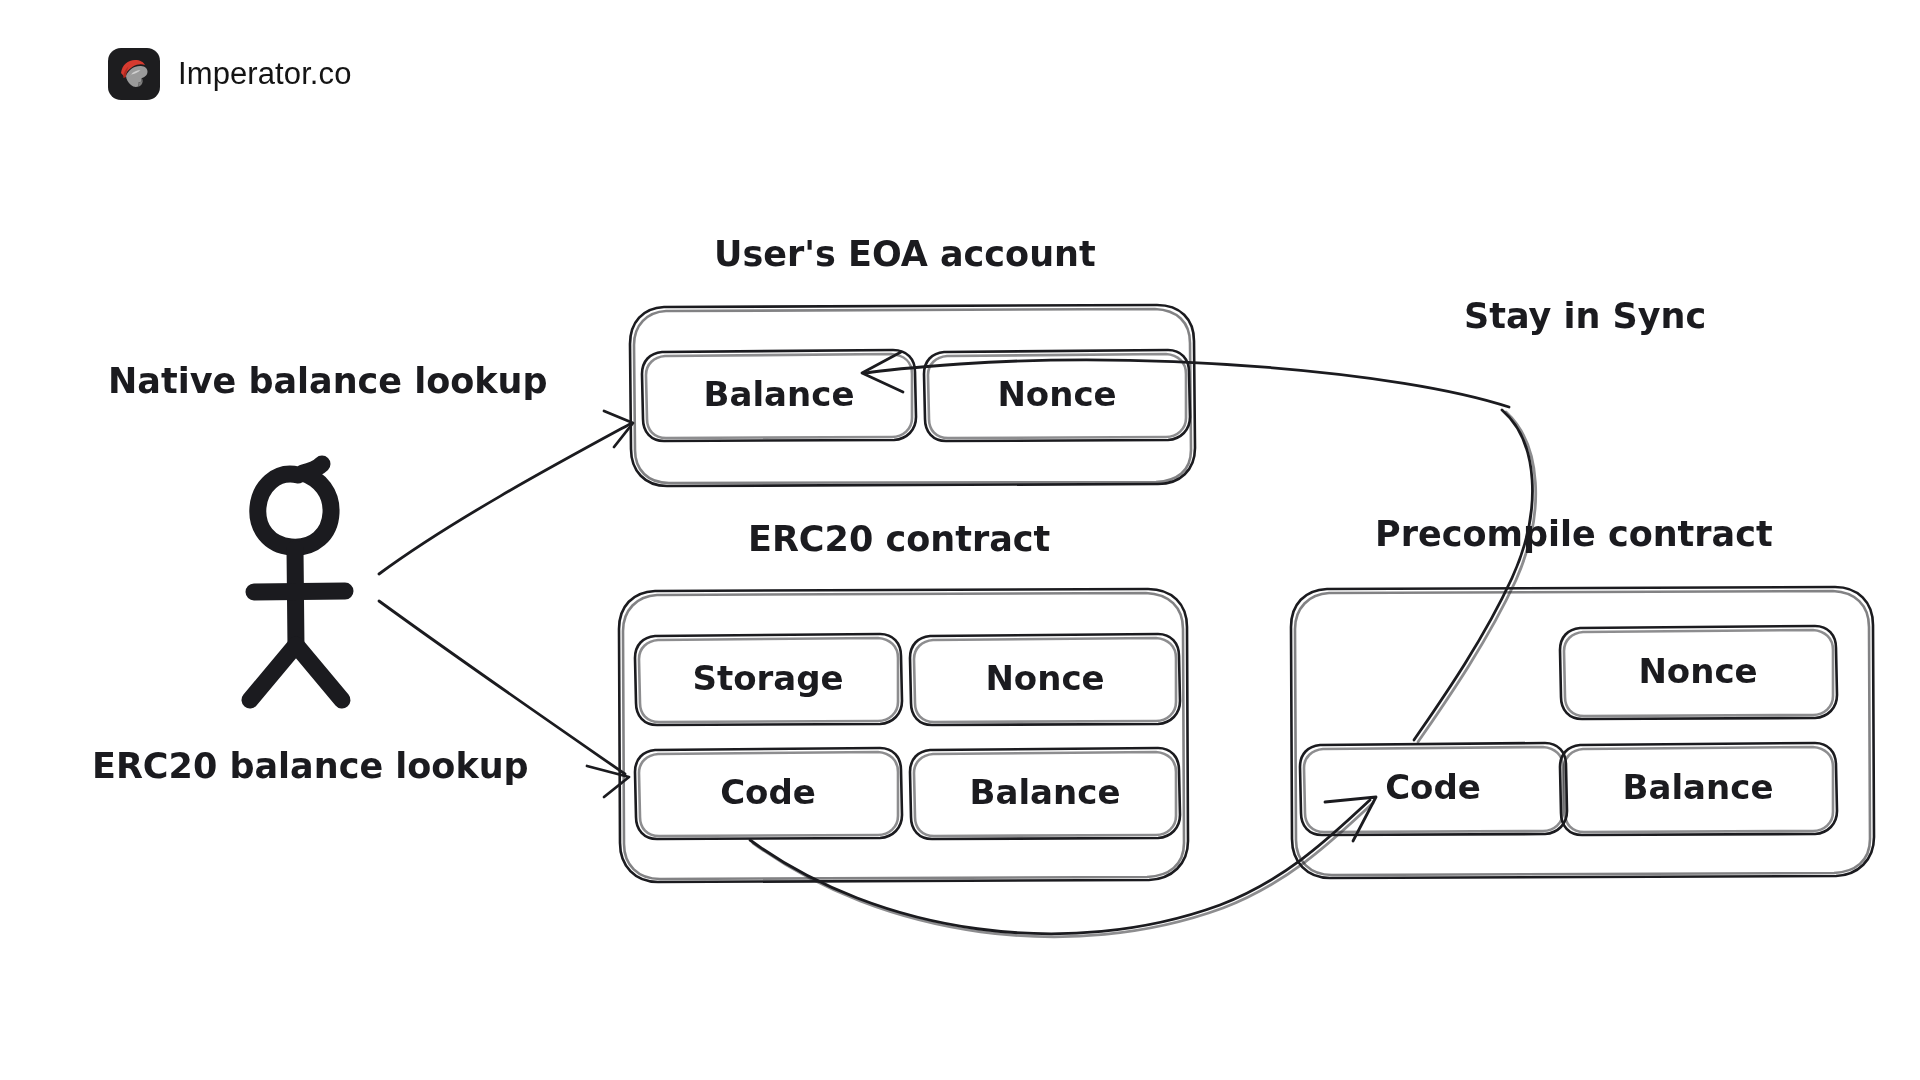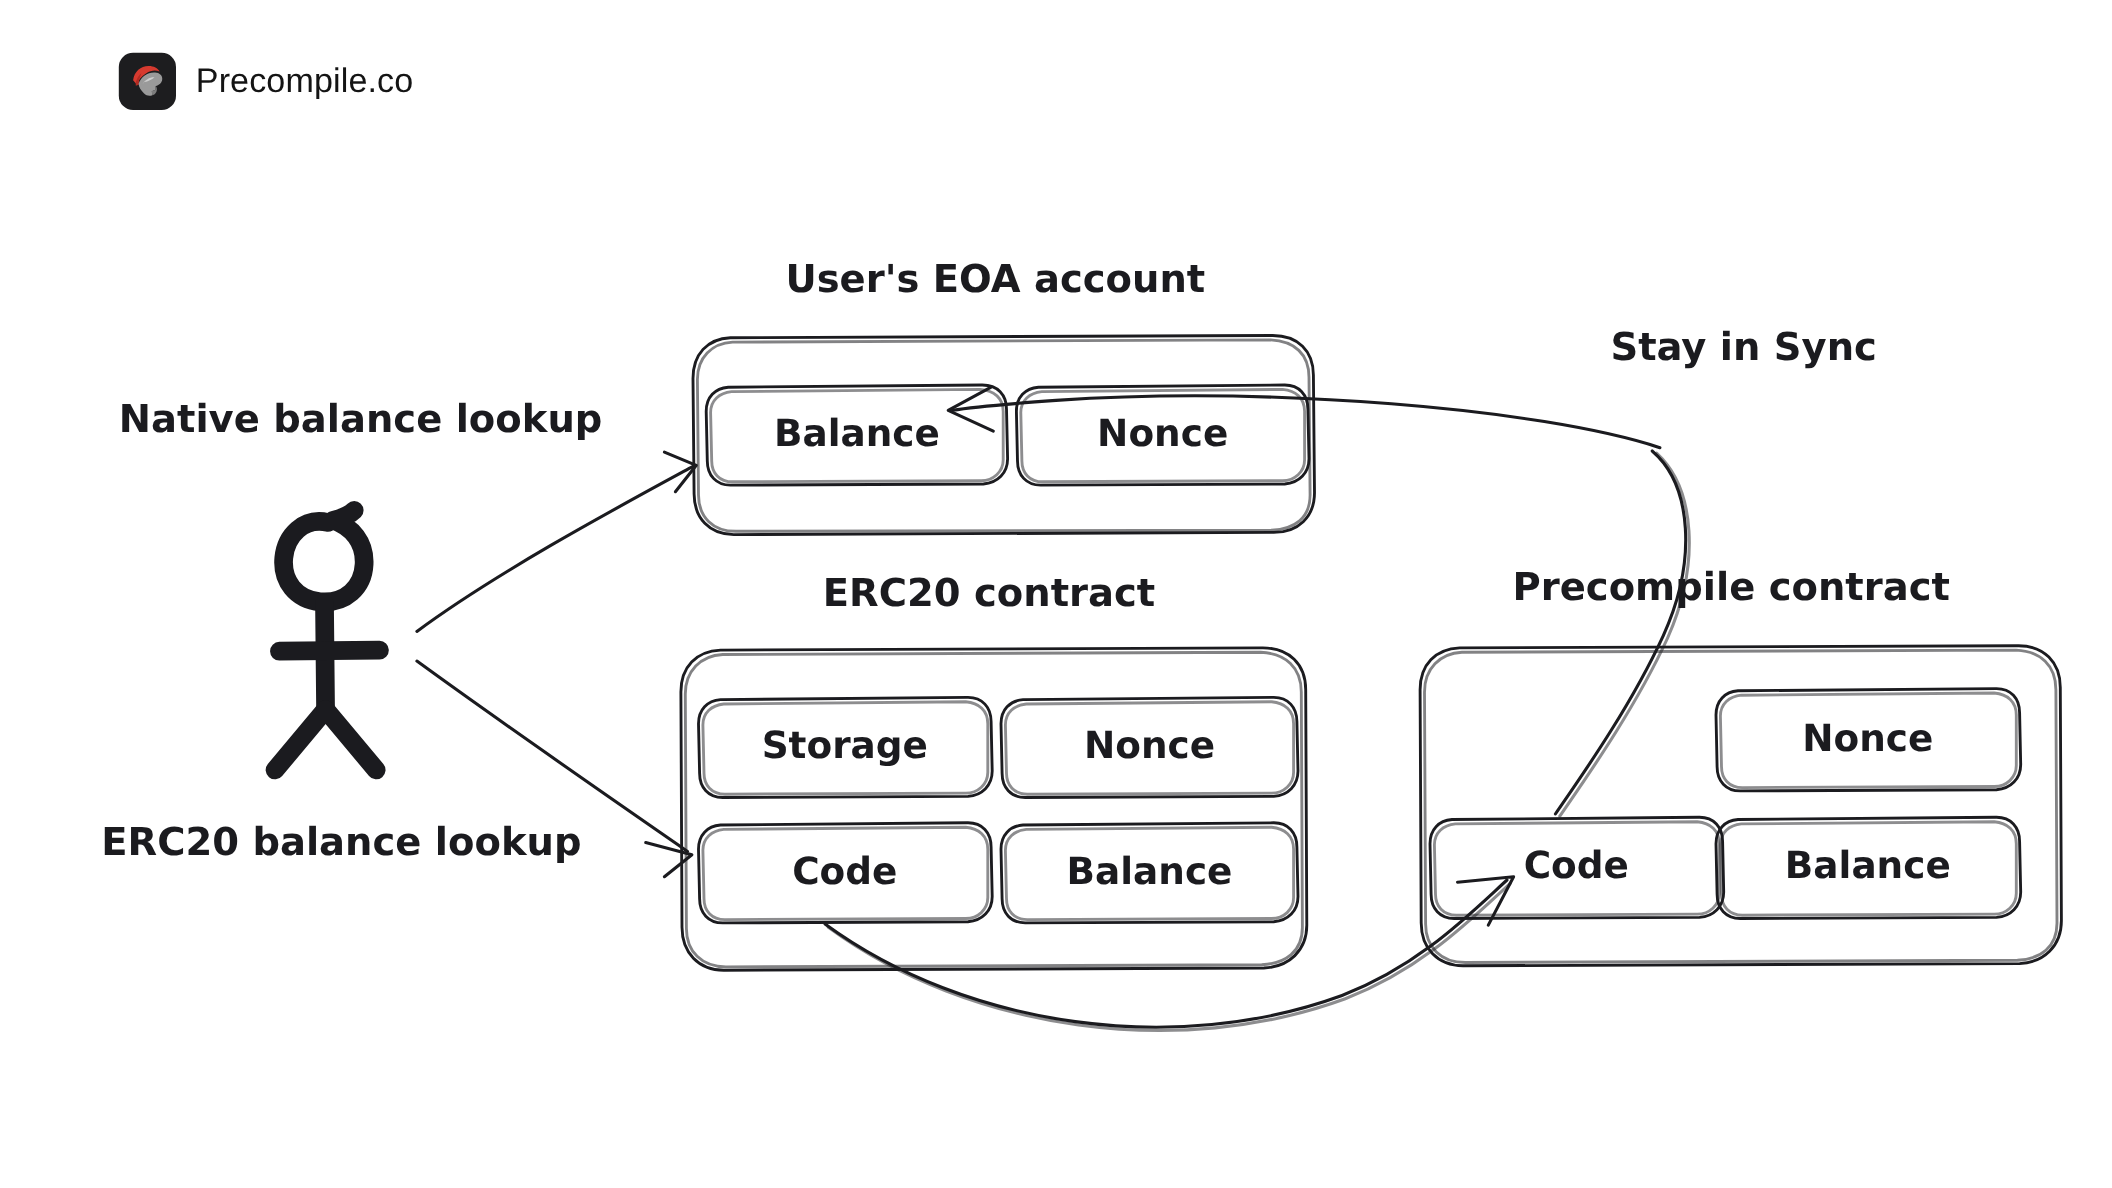--- a/index.html
+++ b/index.html
@@ -89,21 +89,21 @@
         <path d="M9.5 24 C9 20 11 15.5 14.5 12.5 C13 16 12.2 19.5 12.2 23 Z" fill="#b22b22"></path>
 
         <path d="M12 22 C14.5 15.5 20.5 11.5 27 12 C31 12.3 33.5 14.5 33.5 17.5
                  C33.5 21 31 23.2 27.5 24.2 L27.5 27.5 L24 29 L24.5 32.5
                  C22 33.5 19 33 17 31 C14 28.2 12.2 25.6 12 22 Z" fill="#9a9a9a"></path>
         <path d="M27.6 24.1 C29.2 26 29 29 27.2 31 C26.4 31.9 25.3 32.5 24.4 32.6
                  L24 29 L27.5 27.5 Z" fill="#7d7d7d"></path>
         <path d="M15.5 22.5 C18 18.5 22 16 26.5 16.2 C24 18.4 20.5 20 17.2 20.6 Z" fill="#cfcfcf"></path>
       </svg>
     </div>
-    <div id="brand-name">Precompile.co</div>
+    <div id="brand-name">Imperator.co</div>
   </div>
 
   <svg id="diagram" viewBox="0 0 1920 1080">
 
     <g>
 
       <path class="stroke figure" d="M298 475 C276 470 260 487 258 507 C256 528 269 545 291 547
                C314 549 330 534 331 513 C332 493 320 479 303 473
                C311 471 318 468 322 464" fill="none"></path>
 

